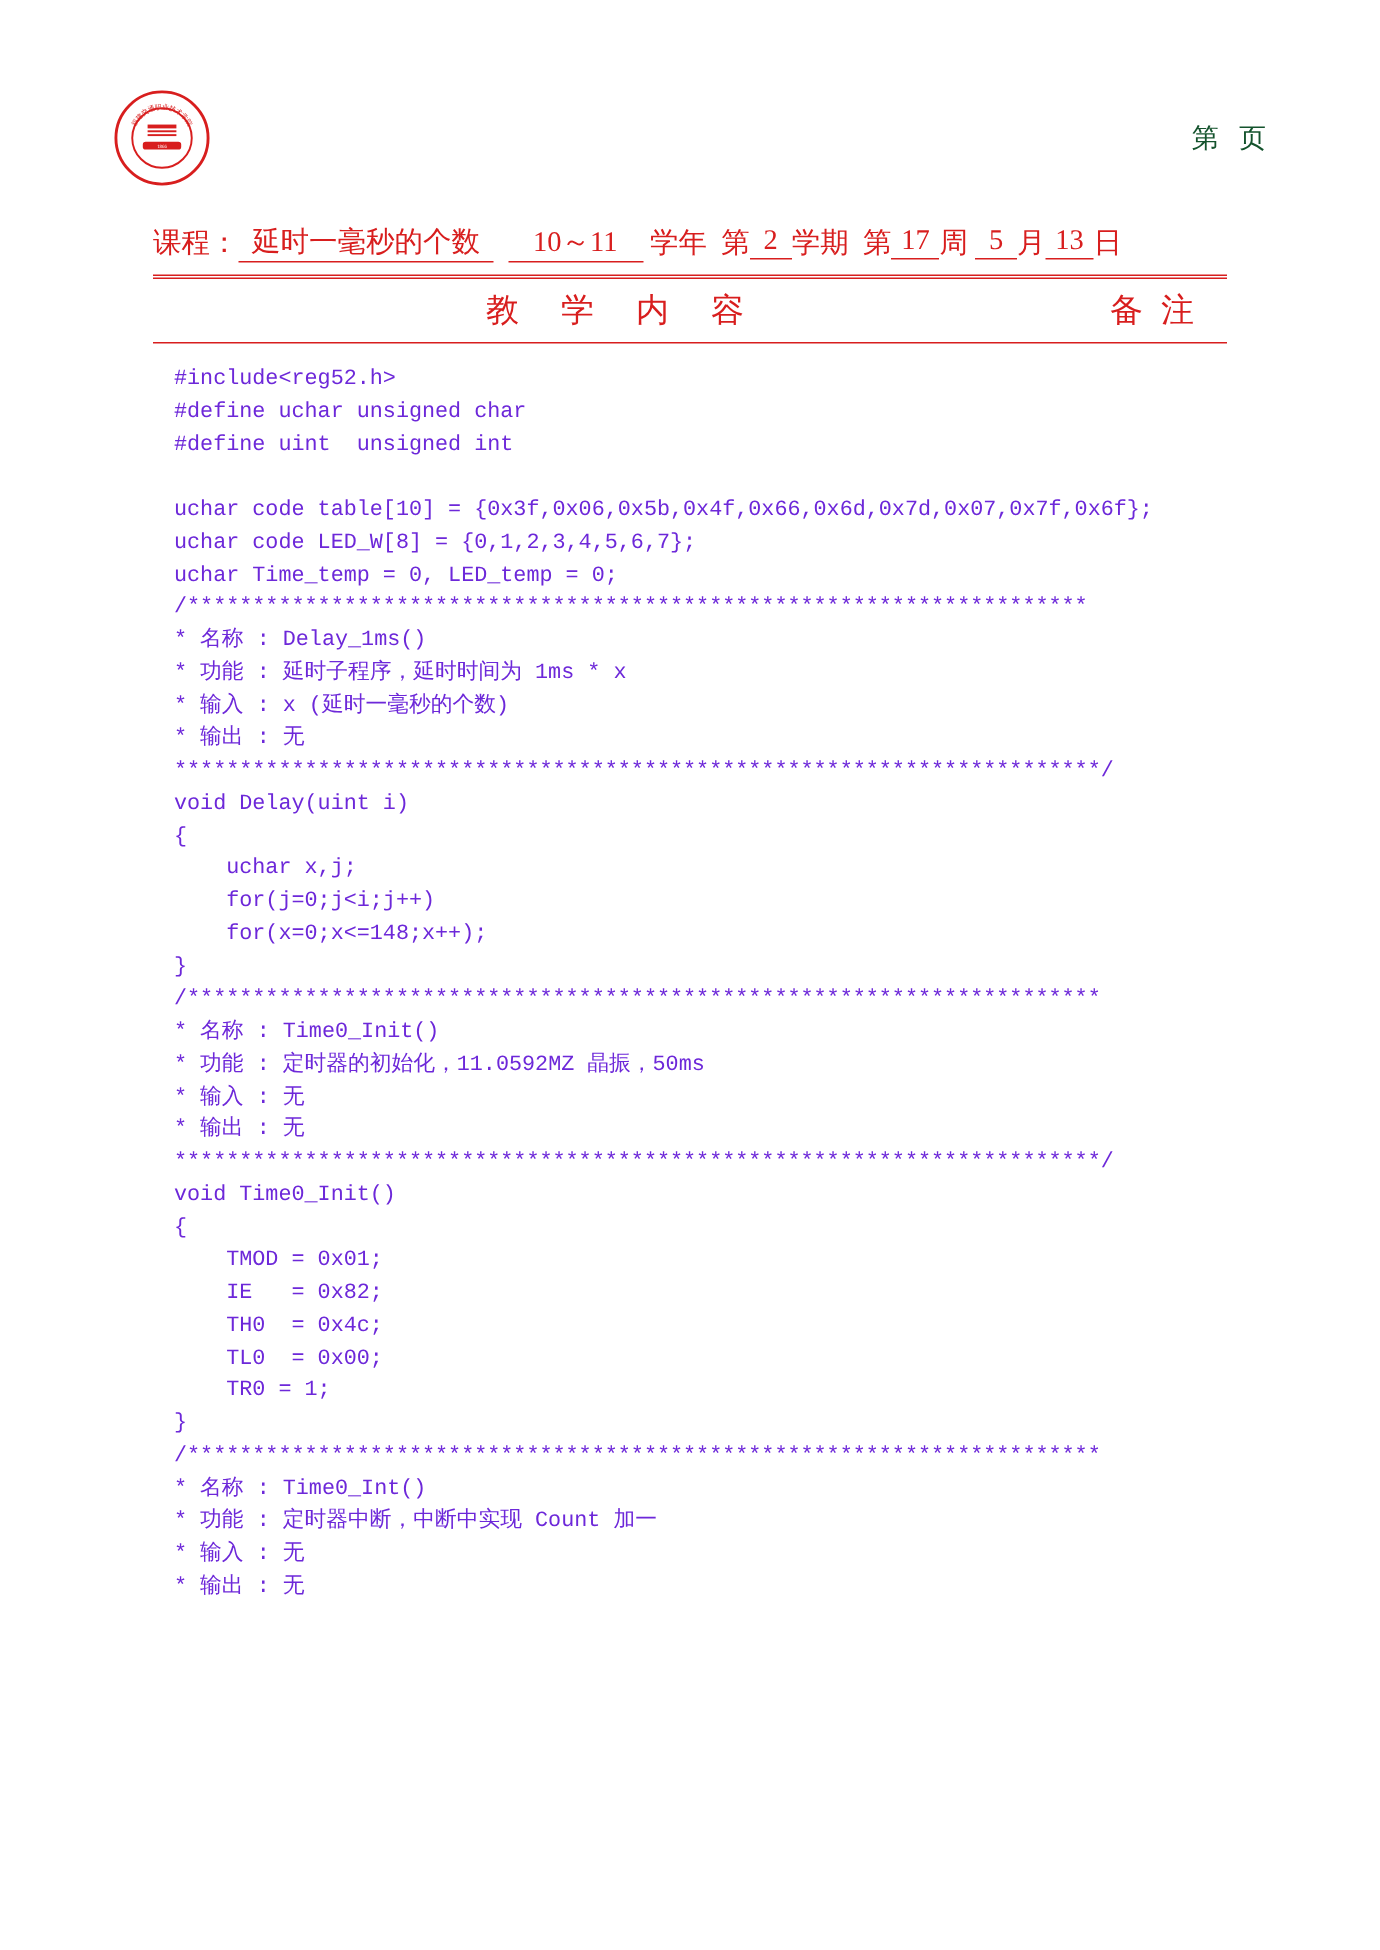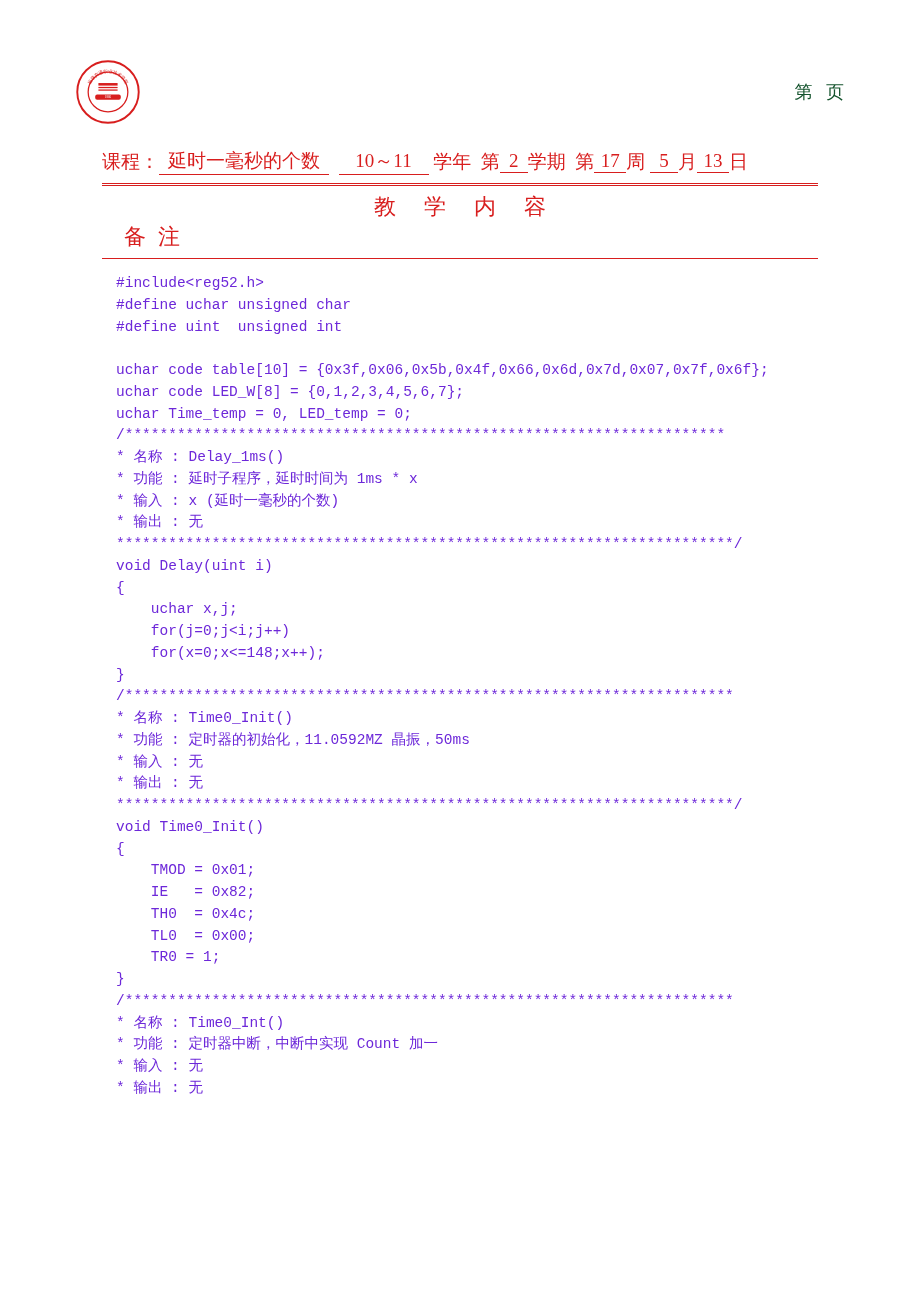--- a/index.html
+++ b/index.html
@@ -66,21 +66,20 @@
     }
     .red-divider.double {
       border-top: 3px double #d81e1e;
     }
     .section-row {
       margin: 6px 26px;
       display: flex;
       color: #d81e1e;
       font-family: Liberation Sans, sans-serif;
       font-size: 22px;
-      flex-direction: column;
     }
     .section-row .teach {
       flex: 1;
       text-align: center;
       letter-spacing: 28px;
       padding-left: 28px;
     }
     .section-row .notes {
       width: 100px;
       text-align: center;

